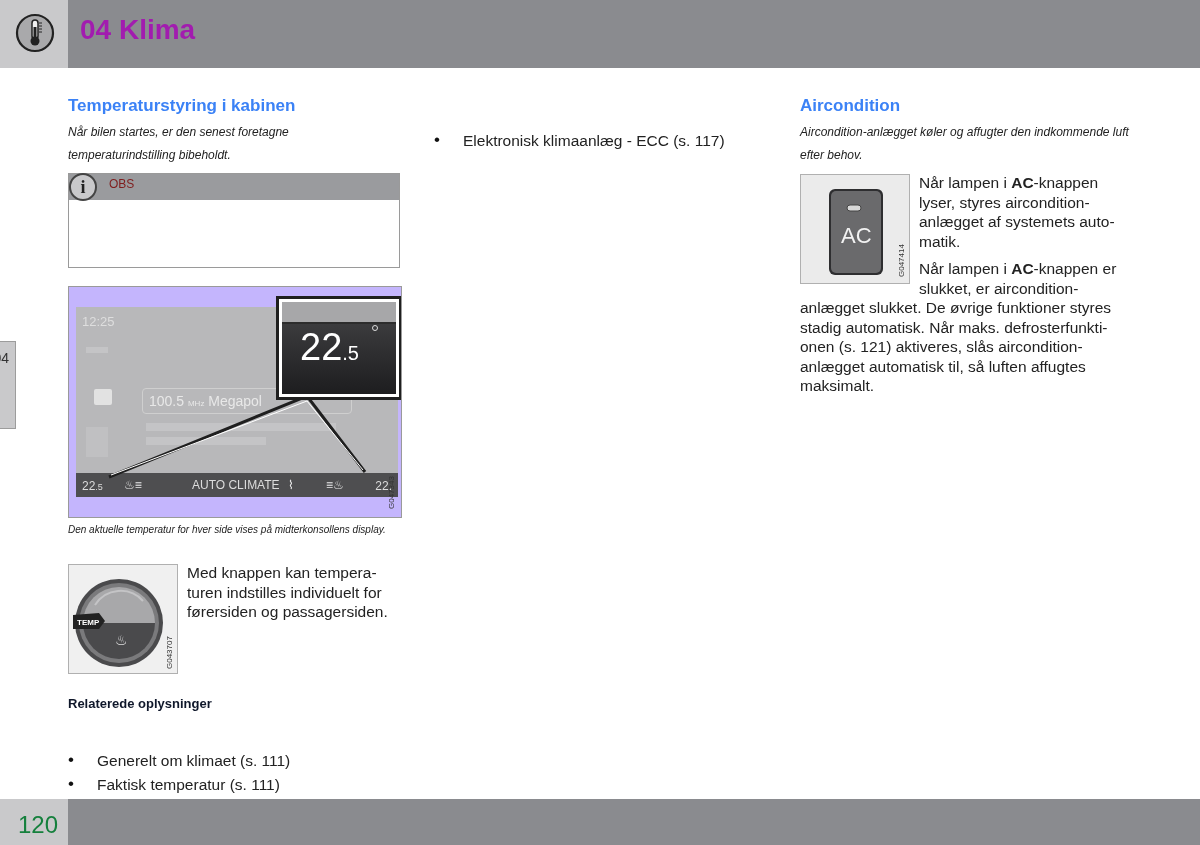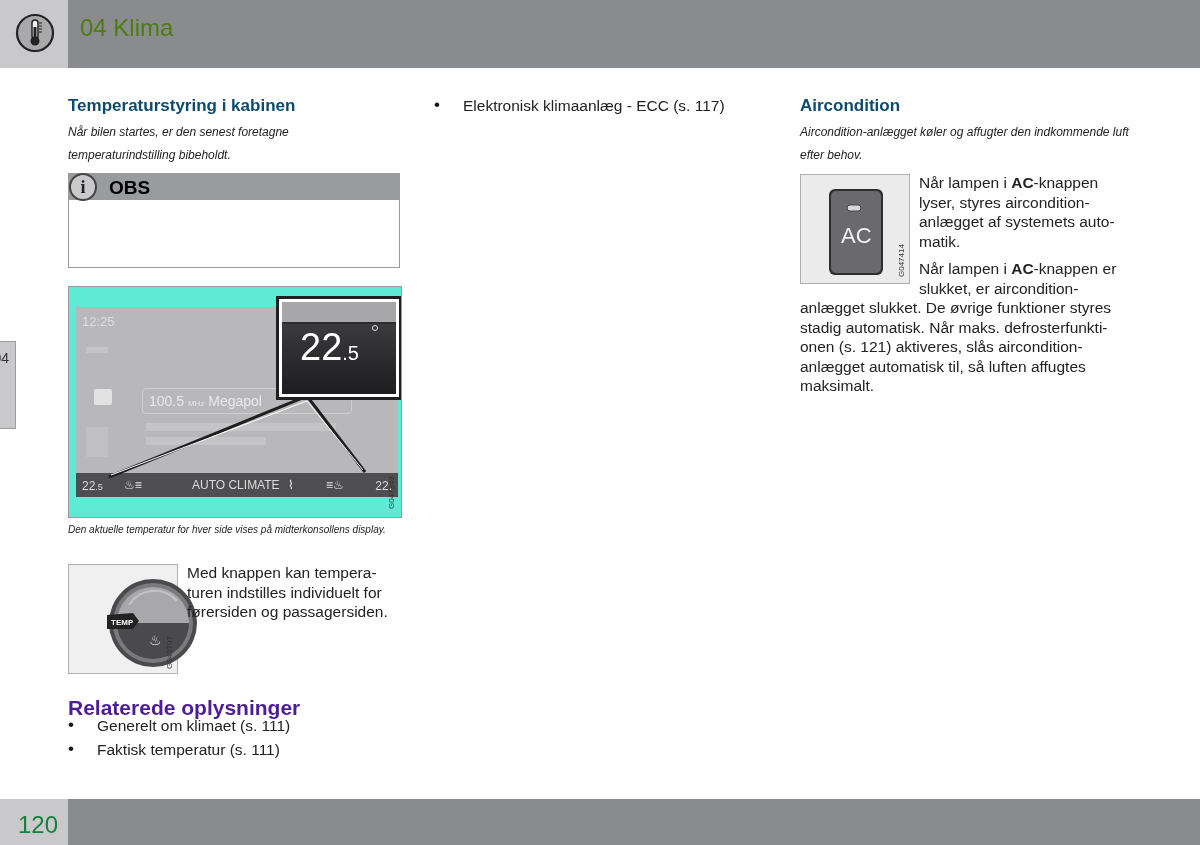--- a/index.html
+++ b/index.html
@@ -2,46 +2,46 @@
 <html><head>
 <meta charset="utf-8">
 <style>
   * { box-sizing: border-box; margin: 0; padding: 0; }
   html, body { width: 1200px; height: 845px; background: #ffffff; overflow: hidden; }
   body { position: relative; font-family: "Liberation Sans", sans-serif; color: #1f1f1f; }
 
   
   .hdr-left { position: absolute; left: 0; top: 0; width: 68px; height: 68px; background: #c9c9cb; }
   .hdr-main { position: absolute; left: 68px; top: 0; width: 1132px; height: 68px; background: #8a8b8f; }
-  .hdr-title { position: absolute; left: 80px; top: 14px; font-size: 24px; font-weight: normal; color: #4d7c0f; }
+  .hdr-title { position: absolute; left: 80px; top: 14px; font-size: 28px; font-weight: bold; color: #a21caf; }
   .thermo { position: absolute; left: 15px; top: 13px; width: 40px; height: 40px; }
 
   
   .side-tab { position: absolute; left: 0; top: 341px; width: 16px; height: 88px; background: #c9c9cb; border: 1px solid #9c9c9c; border-left: none; }
   .side-tab span { position: absolute; right: 6px; top: 8px; font-size: 14px; color: #333; }
 
   
   .ftr-left { position: absolute; left: 0; top: 799px; width: 68px; height: 46px; background: #c9c9cb; }
   .ftr-main { position: absolute; left: 68px; top: 799px; width: 1132px; height: 46px; background: #8a8b8f; }
   .page-num { position: absolute; left: 18px; top: 811px; font-size: 24px; color: #15803d; }
 
-  h2.sec { position: absolute; font-size: 17px; font-weight: bold; color: #0c4a6e; }
+  h2.sec { position: absolute; font-size: 17px; font-weight: bold; color: #3b82f6; }
   .lead { position: absolute; font-size: 12px; font-style: italic; line-height: 23px; color: #222; }
   .body { position: absolute; font-size: 15.5px; line-height: 19.5px; color: #222; }
 
   
   .obs { position: absolute; left: 68px; top: 173px; width: 332px; height: 95px; border: 1px solid #9a9a9a; }
   .obs-head { height: 26px; background: #9a9b9e; position: relative; }
   .obs-icon { position: absolute; left: 0; top: -1px; width: 28px; height: 28px; background: #c9c9cb; border-radius: 50%; border: 2px solid #444; }
   .obs-icon span { position: absolute; left: 0; right: 0; top: 2px; text-align: center; font-family: "Liberation Serif", serif; font-weight: bold; font-size: 18px; color: #222; }
-  .obs-label { position: absolute; left: 40px; top: 3px; font-size: 19px; font-weight: bold; color: #000000; }
+  .obs-label { position: absolute; left: 40px; top: 3px; font-size: 12px; font-weight: normal; color: #7f1d1d; }
   .obs-text { padding: 7px 10px; font-size: 15.5px; line-height: 19px; color: #222; }
 
   
-  .fig-display { position: absolute; left: 68px; top: 286px; width: 334px; height: 232px; border: 1px solid #9a9a9a; background: #5eead4; overflow: hidden; }
+  .fig-display { position: absolute; left: 68px; top: 286px; width: 334px; height: 232px; border: 1px solid #9a9a9a; background: #c4b5fd; overflow: hidden; }
   .screen { position: absolute; left: 7px; top: 20px; width: 322px; height: 190px; background: #b8b8ba; }
   .scr-time { position: absolute; left: 6px; top: 7px; font-size: 13px; color: #dedede; }
   .scr-radio-icon { position: absolute; left: 18px; top: 82px; width: 18px; height: 16px; background: #e2e2e2; border-radius: 2px; }
   .scr-freq { position: absolute; left: 66px; top: 81px; width: 210px; height: 26px; border: 1px solid #cfcfcf; border-radius: 4px; font-size: 14px; color: #e8e8e8; padding: 4px 6px; }
   .scr-freq small { font-size: 8px; }
   .scr-faint1 { position: absolute; left: 70px; top: 116px; width: 190px; height: 8px; background: #c4c4c6; }
   .scr-faint2 { position: absolute; left: 70px; top: 130px; width: 120px; height: 8px; background: #c4c4c6; }
   .scr-side { position: absolute; left: 10px; top: 40px; width: 22px; height: 6px; background: #c4c4c6; }
   .scr-side2 { position: absolute; left: 10px; top: 120px; width: 22px; height: 30px; background: #c0c0c2; }
   .scr-bar { position: absolute; left: 0; bottom: 0; width: 322px; height: 24px; background: #4e4e50; color: #dcdcdc; font-size: 12px; }
@@ -52,28 +52,28 @@
   .bar-icon { position: absolute; top: 5px; font-size: 12px; color: #e8e8e8; }
   .zoom-box { position: absolute; left: 207px; top: 9px; width: 126px; height: 104px; border: 3px solid #1f1f1f; background: #ffffff; padding: 3px; }
   .zoom-inner { position: relative; width: 100%; height: 100%; background: linear-gradient(#a7a7a9 0 22%, #2c2c2c 22% 24%, #3b3b3d 24%, #1d1d1f 100%); }
   .zoom-temp { position: absolute; left: 18px; top: 24px; font-size: 38px; color: #ffffff; }
   .zoom-temp small { font-size: 20px; }
   .zoom-deg { position: absolute; right: 18px; top: 23px; width: 6px; height: 6px; border: 1px solid #ddd; border-radius: 50%; }
   .fig-code { position: absolute; font-size: 8px; color: #333; transform: rotate(-90deg); transform-origin: left top; white-space: nowrap; }
   .callout { position: absolute; left: 0; top: 0; }
 
   
-  .fig-knob { position: absolute; left: 68px; top: 564px; width: 110px; height: 110px; border: 1px solid #b0b0b0; background: #f0f0f0; padding-left: 34px; }
+  .fig-knob { position: absolute; left: 68px; top: 564px; width: 110px; height: 110px; border: 1px solid #b0b0b0; background: #f0f0f0; }
   
   .fig-ac { position: absolute; left: 800px; top: 174px; width: 110px; height: 110px; border: 1px solid #b0b0b0; background: #ebebeb; }
 
-  .bullets { position: absolute; list-style: none; }
+  .bullets { position: absolute; list-style: none; margin-top: 35px; }
   .bullets li { position: relative; padding-left: 29px; font-size: 15.5px; line-height: 19px; margin-bottom: 5px; color: #222; }
   .bullets li::before { content: "•"; position: absolute; left: 0; top: -1px; font-size: 17px; color: #111; }
-  h3.rel { position: absolute; left: 68px; top: 696px; font-size: 21px; font-weight: bold; color: #4c1d95; }
+  h3.rel { position: absolute; left: 68px; top: 696px; font-size: 13px; font-weight: bold; color: #0f172a; }
   b { font-weight: bold; }
 </style>
 </head>
 <body>
 
 <div class="hdr-left">
   <svg class="thermo" viewBox="0 0 40 40">
     <circle cx="20" cy="20" r="18" fill="#a9a9ab" stroke="#222" stroke-width="2.2"></circle>
     <rect x="17" y="7" width="6" height="19" rx="3" fill="#f0f0f0" stroke="#222" stroke-width="1.5"></rect>
     <circle cx="20" cy="28" r="4.5" fill="#222"></circle>

